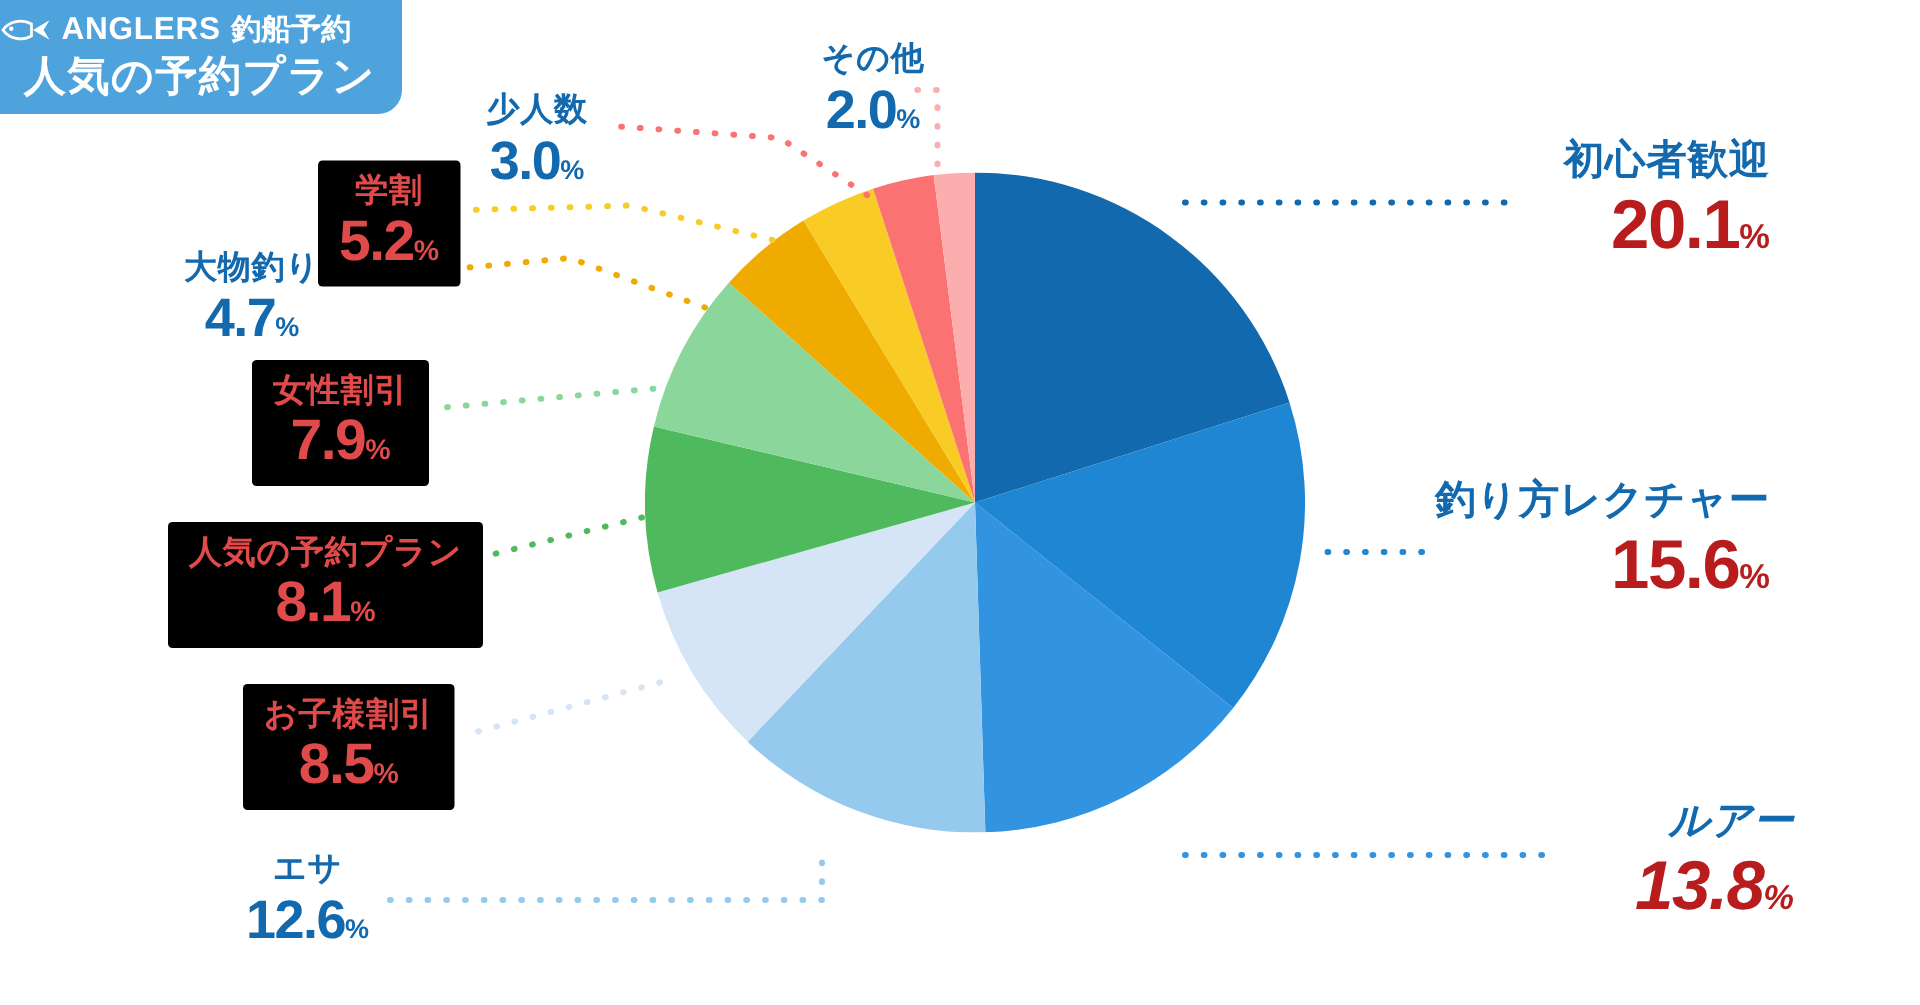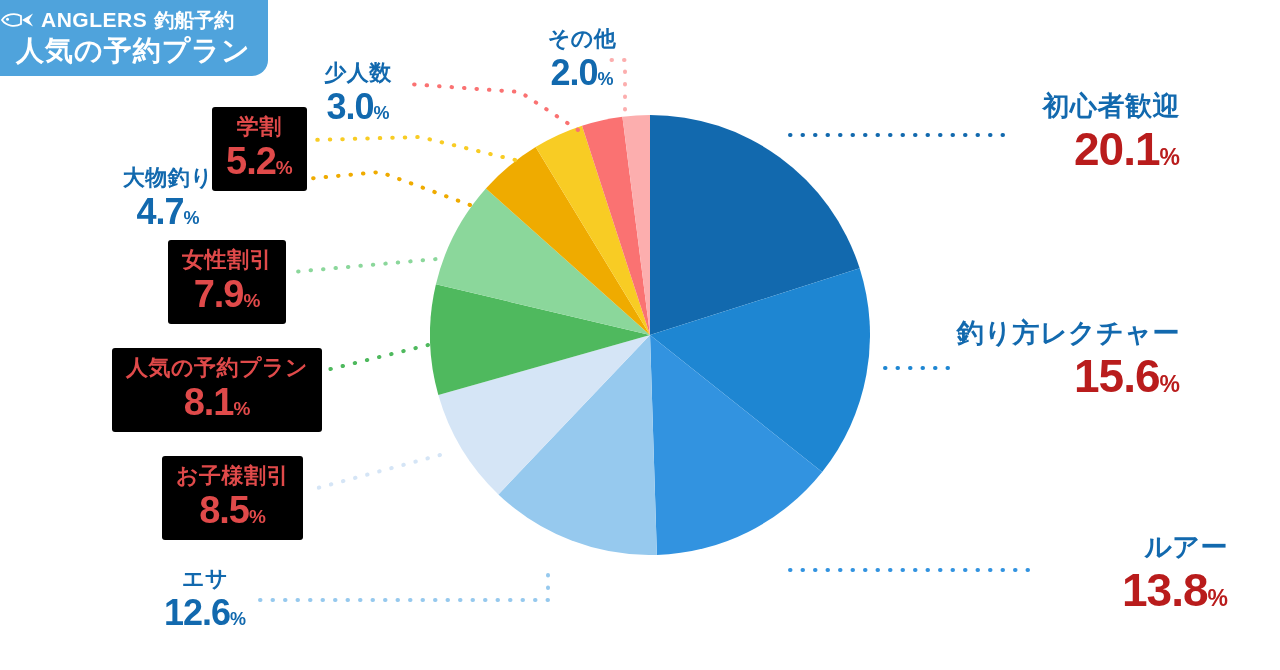--- a/index.html
+++ b/index.html
@@ -122,21 +122,21 @@
   <div class="lbl blue ta-right" style="left:1020px;top:93px;width:160px;">
     <span class="name">初心者歓迎</span>
     <span class="val"><span>20.1</span><span class="pct">%</span></span>
   </div>
 
   <div class="lbl blue ta-right" style="left:930px;top:320px;width:250px;">
     <span class="name">釣り方レクチャー</span>
     <span class="val"><span>15.6</span><span class="pct">%</span></span>
   </div>
 
-  <div class="lbl blue ta-right" style="left:1068px;top:534px;width:160px;">
+  <div class="lbl blue ta-right" style="left:1036px;top:534px;width:160px;font-style:italic;">
     <span class="name">ルアー</span>
     <span class="val"><span>13.8</span><span class="pct">%</span></span>
   </div>
 
   <div class="lbl blue-sm ta-center" style="left:140px;top:568px;width:130px;">
     <span class="name">エサ</span>
     <span class="val"><span>12.6</span><span class="pct">%</span></span>
   </div>
 
   <div class="lbl boxed" style="left:162px;top:456px;">

